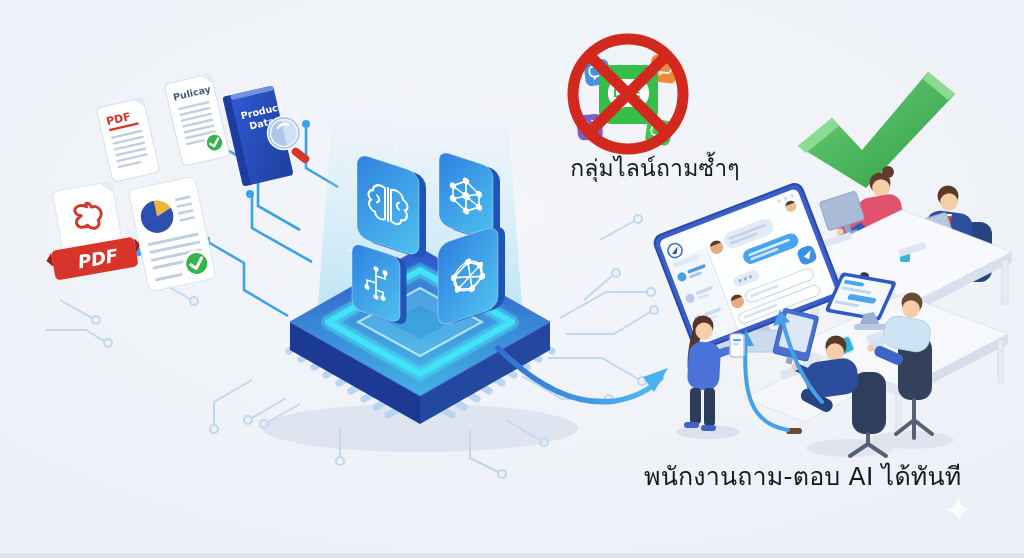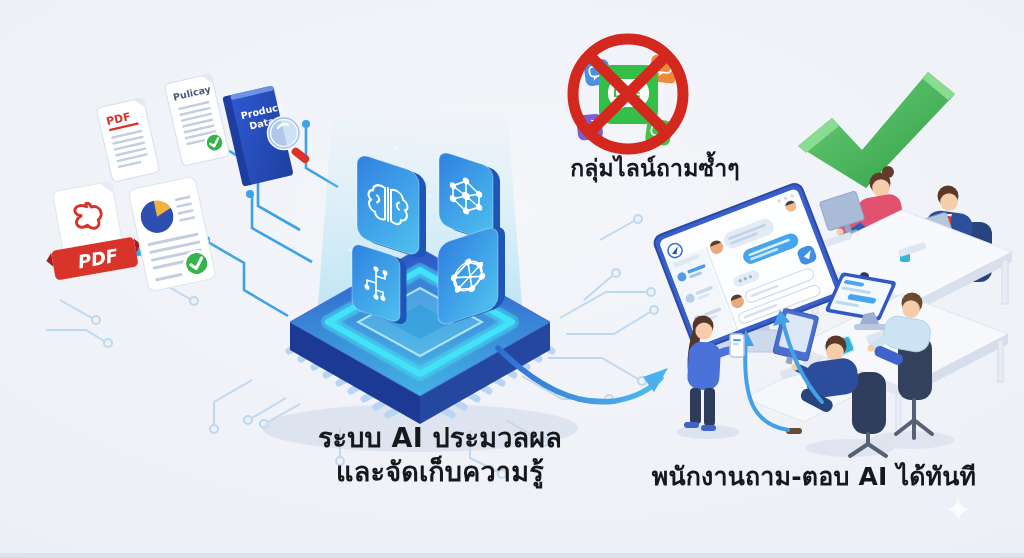--- a/index.html
+++ b/index.html
@@ -2,25 +2,25 @@
 <html><head>
 <meta charset="utf-8">
 <style>
   html,body{margin:0;padding:0;background:#dfe3ea;}
   .stage{
     position:relative;width:1024px;height:558px;overflow:hidden;
     background:radial-gradient(130% 120% at 50% 38%, #f4f6fa 0%, #edf0f6 55%, #e7ebf3 100%);
     font-family:"DejaVu Sans","Liberation Sans",sans-serif;
   }
   .stage svg.scene{position:absolute;left:0;top:0;}
-  .caption{position:absolute;font-weight:700;color:#15181c;letter-spacing:.2px;}
+  .caption{position:absolute;font-weight:400;color:#15181c;letter-spacing:.2px;}
   .cap-left{left:26px;top:294px;width:246px;font-size:27px;}
   .cap-center{left:304px;top:421px;width:272px;font-size:27px;text-align:center;line-height:1.26;}
   .cap-line{left:548px;top:150px;width:214px;font-size:23px;text-align:center;}
-  .cap-right{left:644px;top:456px;width:340px;font-size:25px;text-align:center;}
+  .cap-right{left:644px;top:456px;width:340px;font-size:25px;text-align:left;}
   .sparkle{position:absolute;left:944px;top:490px;font-size:34px;color:#ffffff;opacity:.85;}
   .bottom-edge{position:absolute;left:0;top:553px;width:1024px;height:5px;background:#d3dae6;opacity:.65;}
 </style>
 </head>
 <body>
 
 <div class="stage">
 
 <svg class="scene" width="1024" height="558" viewBox="0 0 1024 558">
   <defs>
@@ -512,23 +512,19 @@
       <rect x="733" y="339" width="8" height="2.2" rx="1.1" fill="#49a6ee"></rect>
       <rect x="733" y="343" width="6" height="2.2" rx="1.1" fill="#bcd8f2"></rect>
     </g>
     <rect x="690" y="388" width="11" height="36" rx="4" fill="#2e3c5c"></rect>
     <rect x="704" y="388" width="11" height="38" rx="4" fill="#2e3c5c"></rect>
     <rect x="684" y="422" width="15" height="6" rx="3" fill="#3f63c8"></rect>
     <rect x="701" y="425" width="15" height="6" rx="3" fill="#3f63c8"></rect>
   </g>
 </svg>
 
-<div class="caption cap-center">
-  <div>ระบบ AI ประมวลผล</div>
-  <div>และจัดเก็บความรู้</div>
-</div>
 <div class="caption cap-line">กลุ่มไลน์ถามซ้ำๆ</div>
 <div class="caption cap-right">พนักงานถาม-ตอบ AI ได้ทันที</div>
 
 <div class="sparkle">✦</div>
 <div class="bottom-edge"></div>
 
 </div>
 
 </body></html>

